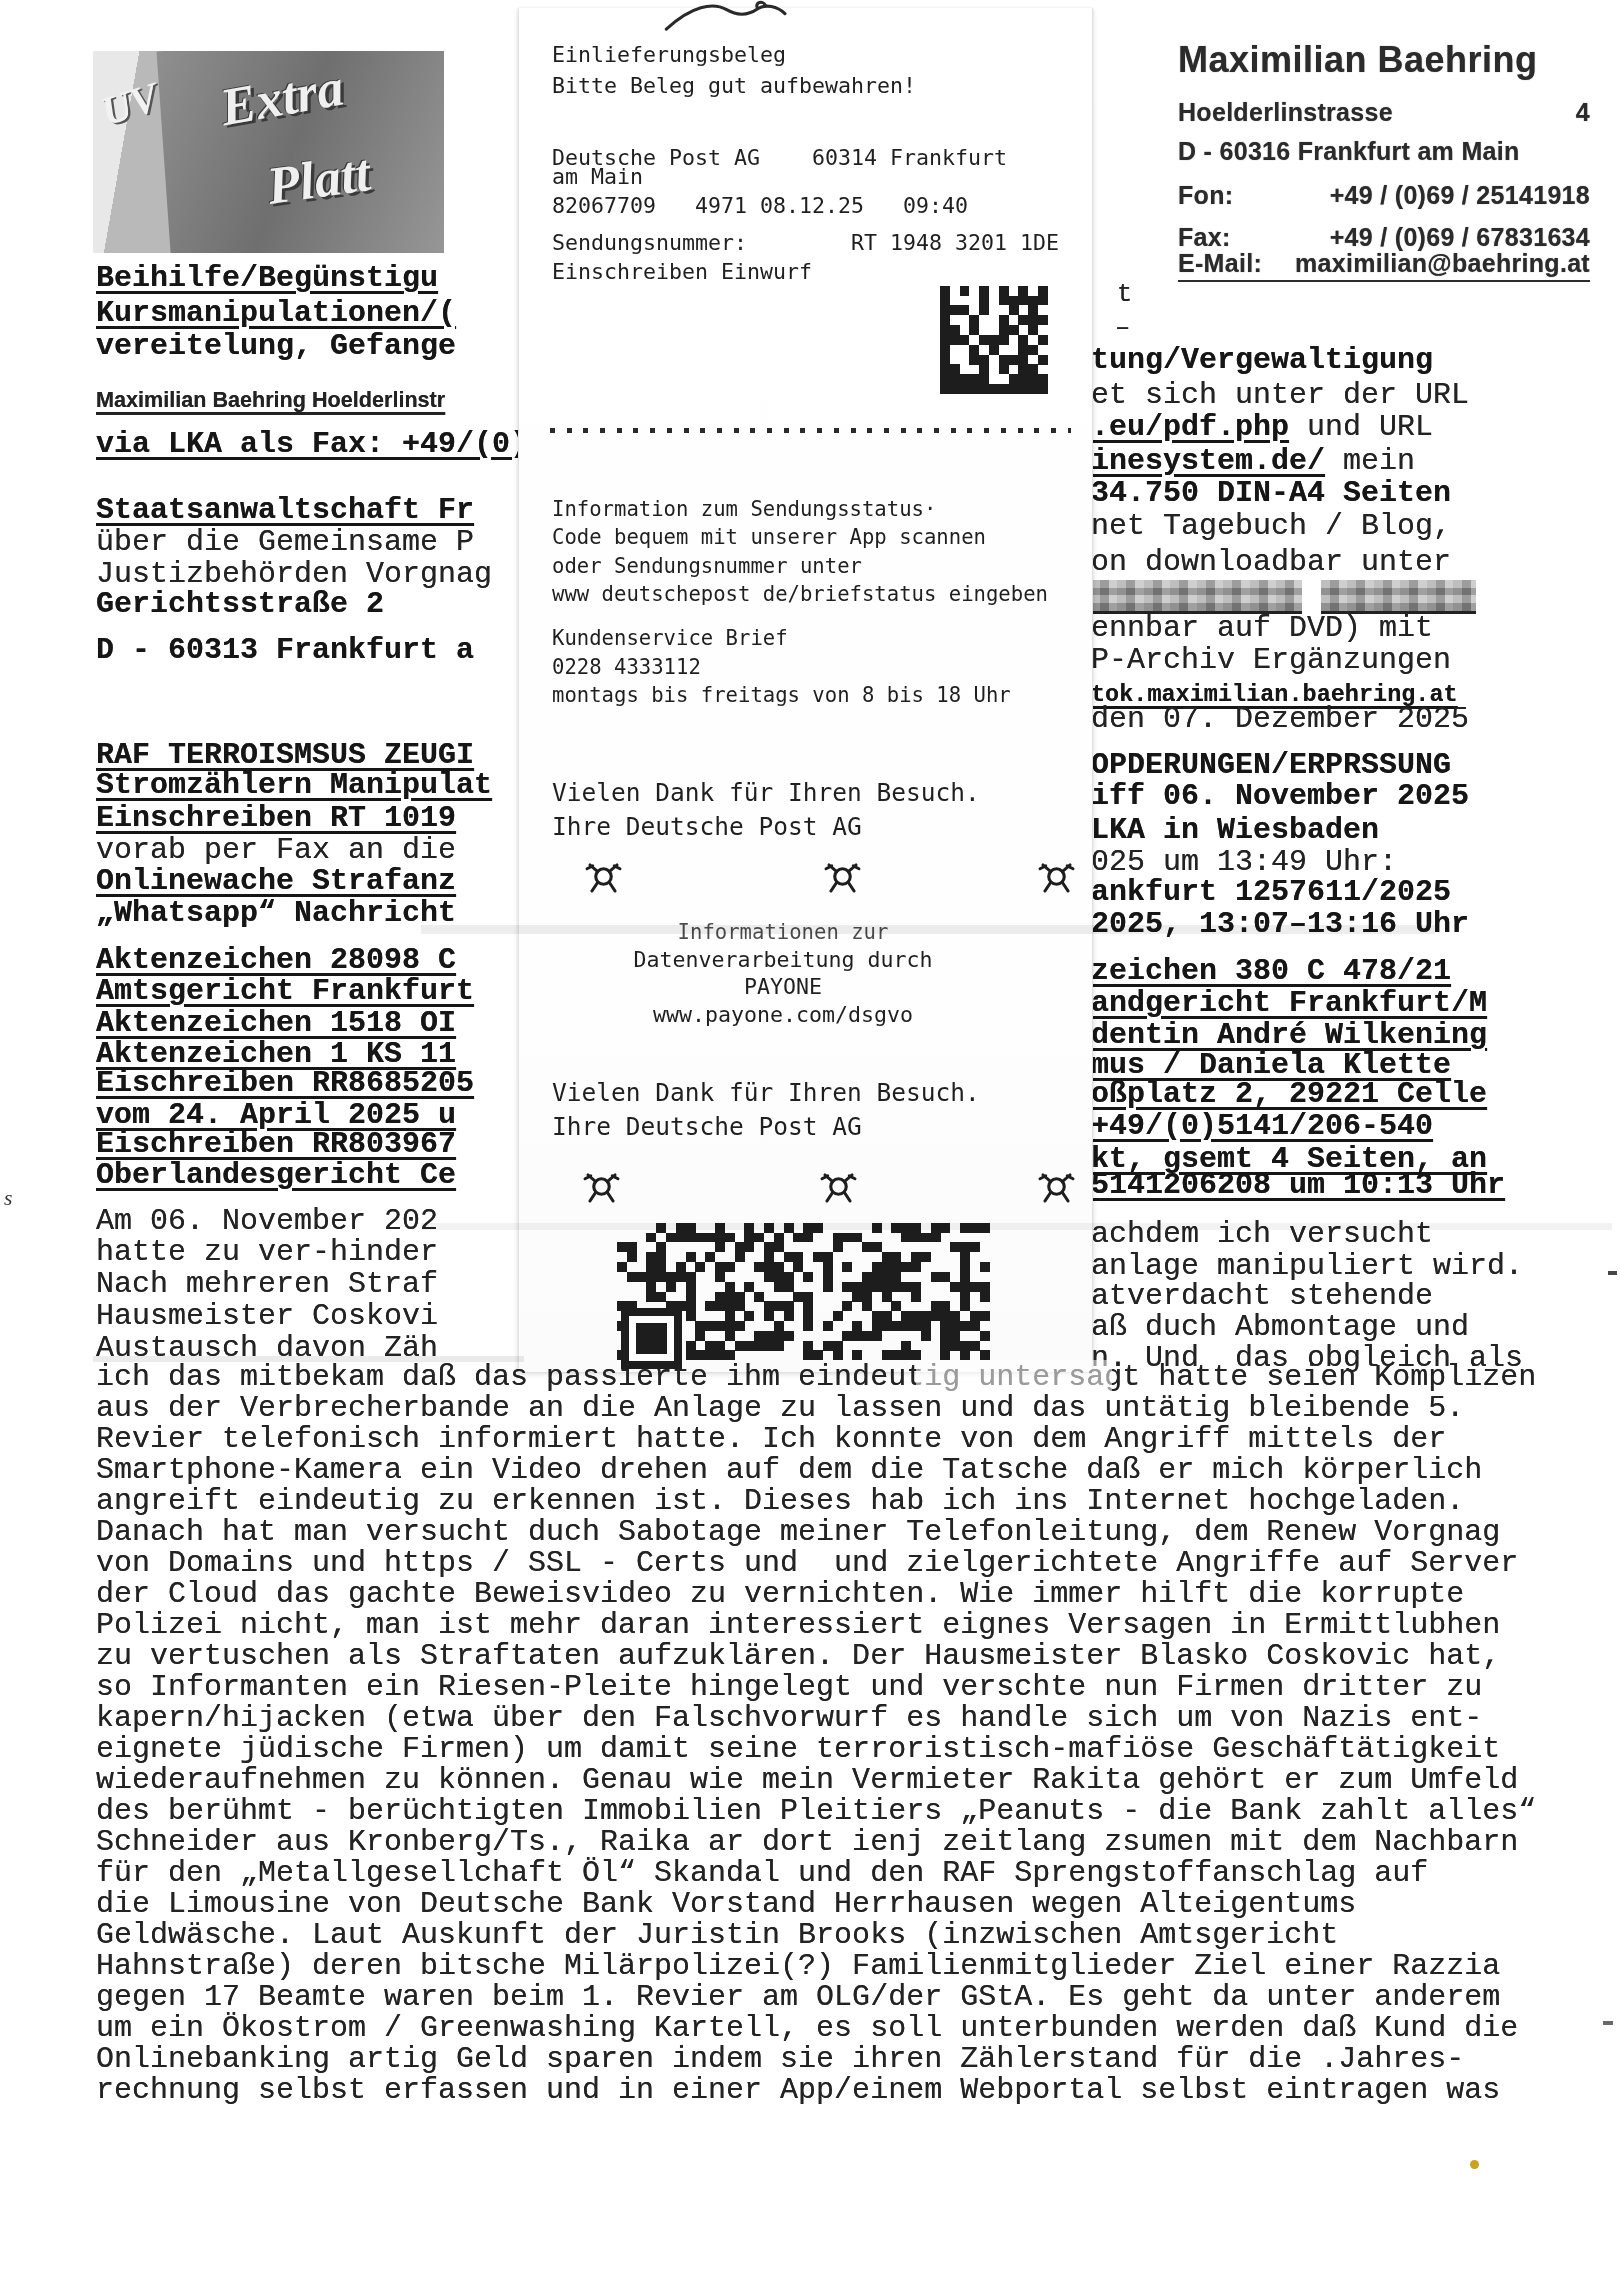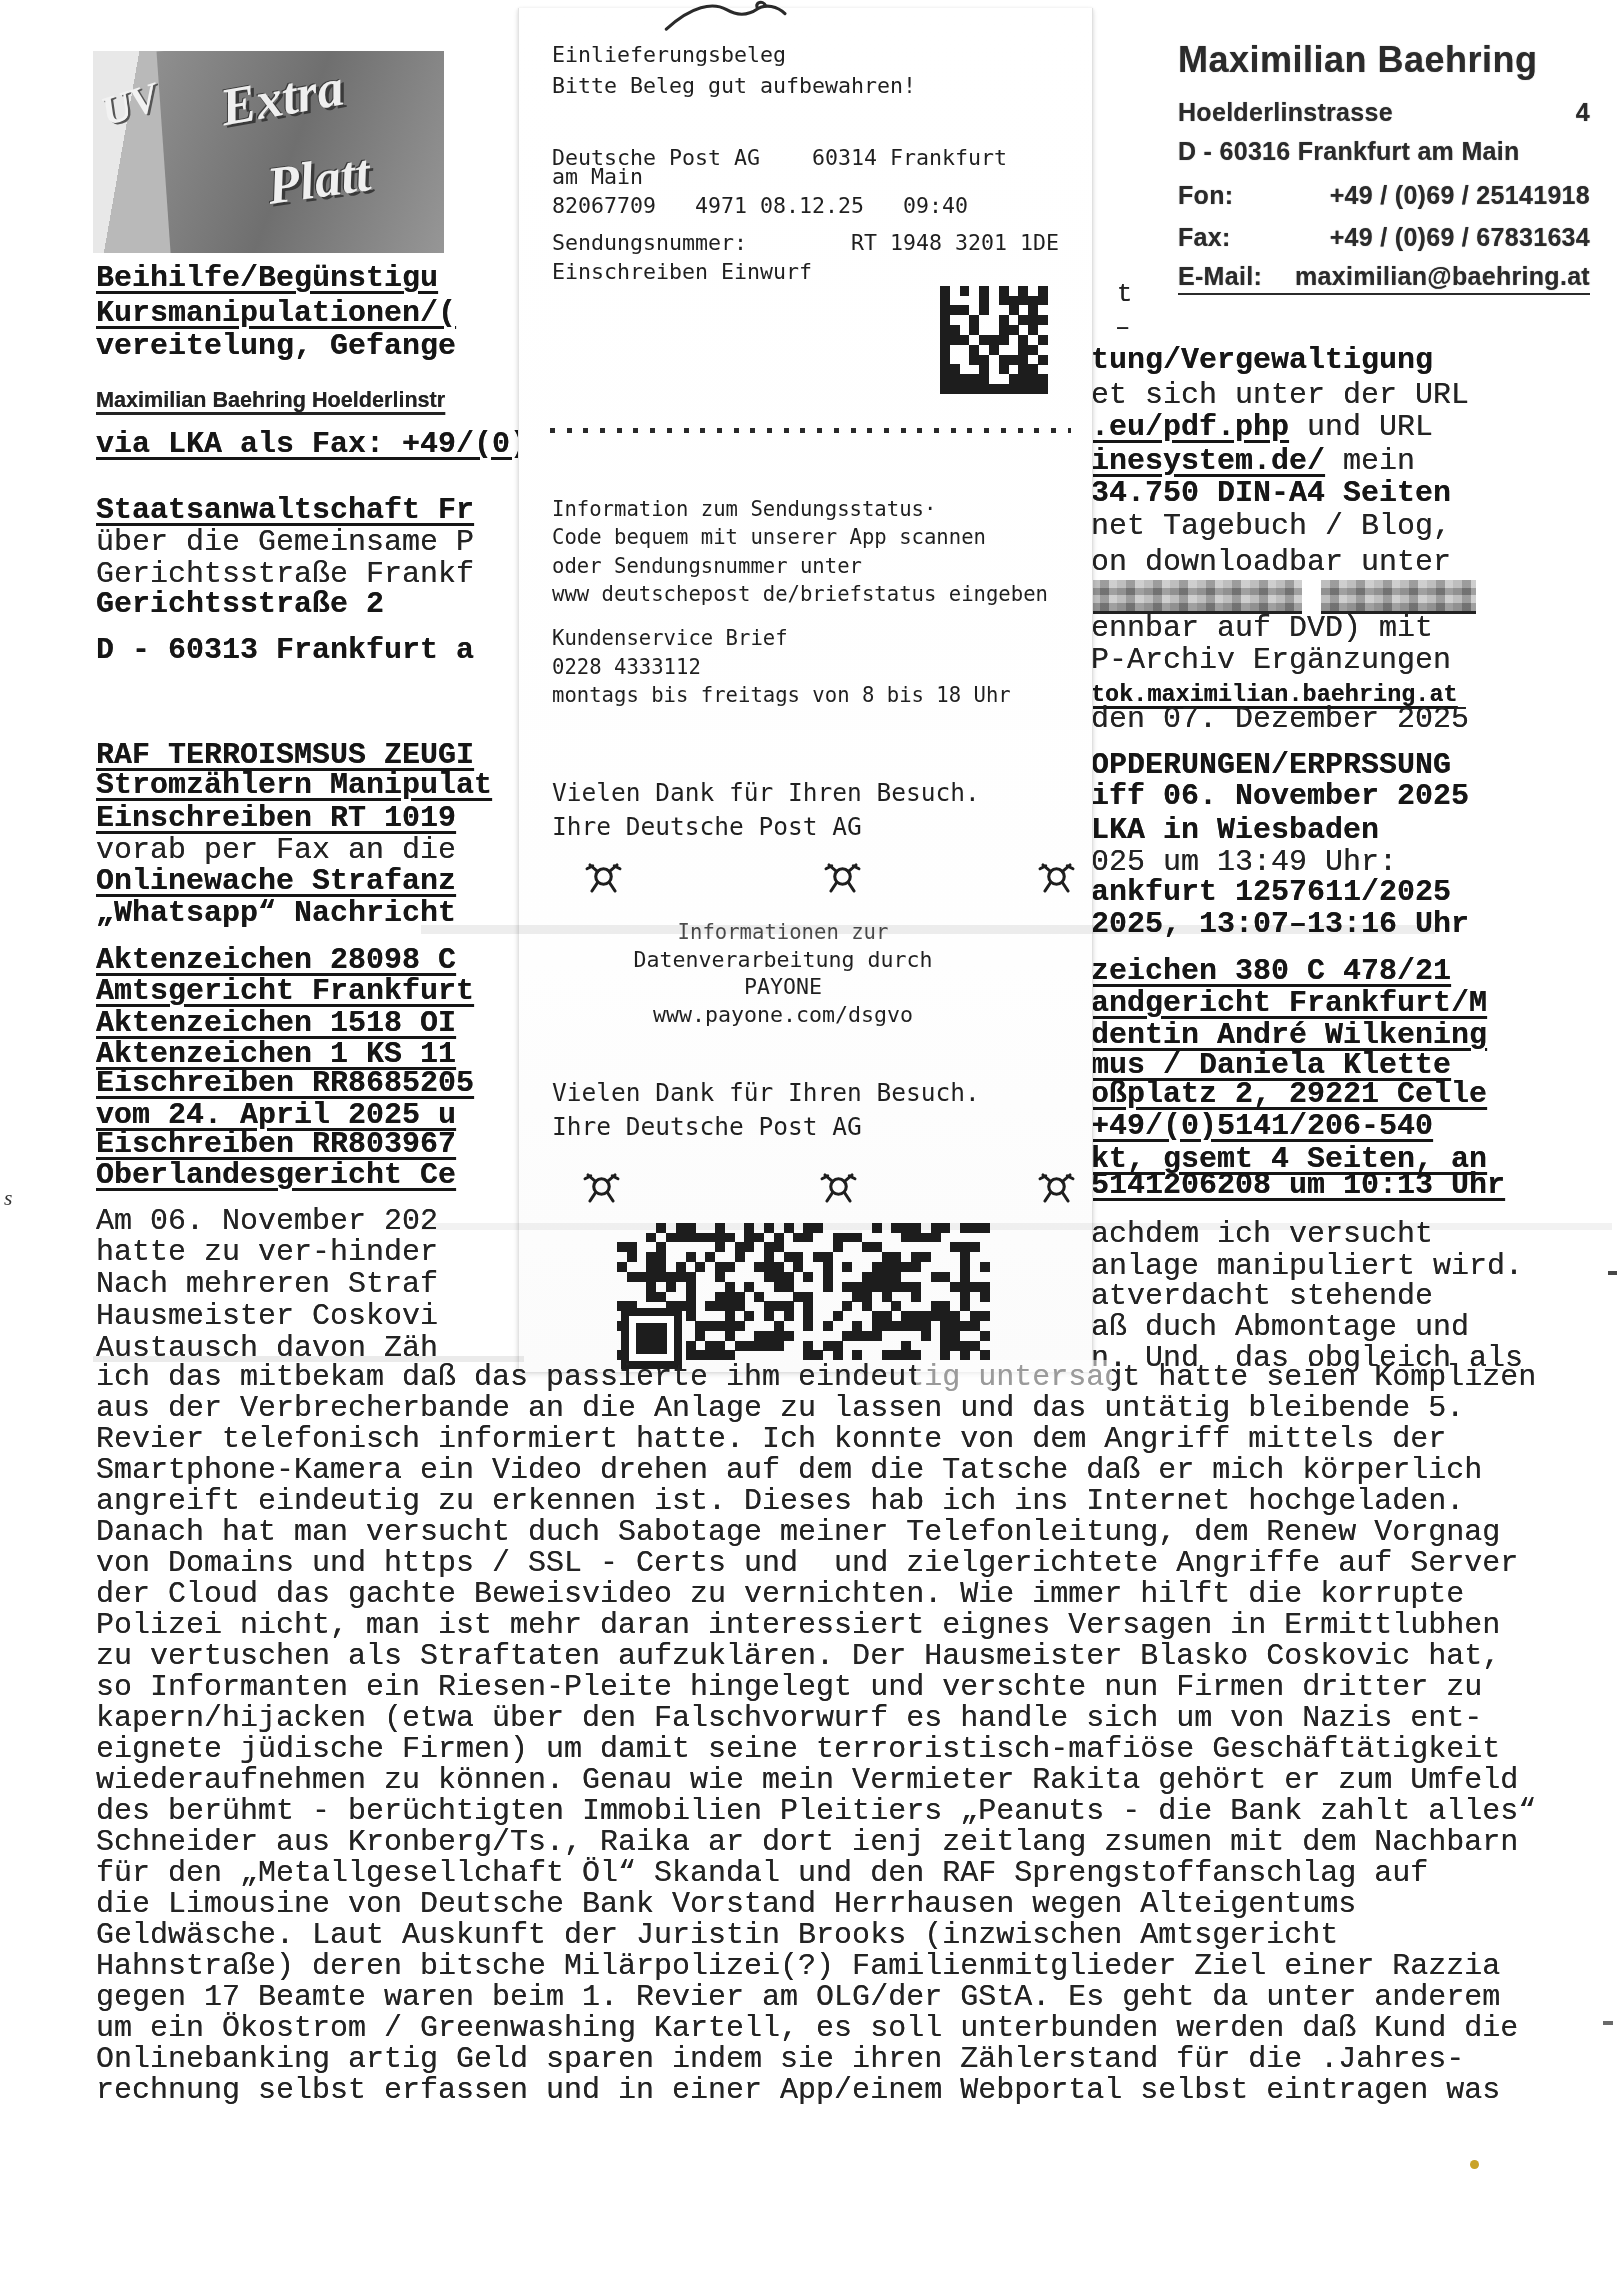--- a/index.html
+++ b/index.html
@@ -83,34 +83,34 @@
       <span>D - 60316 Frankfurt am Main</span>
     </div>
     <div class="lh-row" style="top:142px;">
       <span>Fon:</span>
       <span>+49 / (0)69 / 25141918</span>
     </div>
     <div class="lh-row" style="top:184px;text-align:right;">
       <span>Fax:</span>
       <span>+49 / (0)69 / 67831634</span>
     </div>
-    <div class="lh-row lh-email" style="top:223px;text-align:right;">
+    <div class="lh-row lh-email" style="top:210px;text-align:right;">
       <span>E-Mail:</span>
       <span>maximilian@baehring.at</span>
     </div>
   </div>
 
   <div class="tw b u" style="left:96px;top:263px;">Beihilfe/Begünstigu</div>
   <div class="tw b u" style="left:96px;top:298px;">Kursmanipulationen/(</div>
   <div class="tw b" style="left:96px;top:331px;">vereitelung, Gefange</div>
   <div class="tw sans-sm u" style="left:96px;top:385px;">Maximilian Baehring Hoelderlinstr</div>
   <div class="tw b u" style="left:96px;top:429px;">via LKA als Fax: +49/(0)</div>
   <div class="tw b u" style="left:96px;top:495px;">Staatsanwaltschaft Fr</div>
   <div class="tw" style="left:96px;top:527px;">über die Gemeinsame P</div>
-  <div class="tw" style="left:96px;top:559px;">Gerichtsstraße Frankf</div>
+  <div class="tw" style="left:96px;top:559px;">Justizbehörden Vorgnag</div>
   <div class="tw b" style="left:96px;top:589px;">Gerichtsstraße 2</div>
   <div class="tw b" style="left:96px;top:635px;">D - 60313 Frankfurt a</div>
   <div class="tw b u" style="left:96px;top:740px;">RAF TERROISMSUS ZEUGI</div>
   <div class="tw b u" style="left:96px;top:770px;">Stromzählern Manipulat</div>
   <div class="tw b u" style="left:96px;top:803px;">Einschreiben RT 1019</div>
   <div class="tw" style="left:96px;top:835px;">vorab per Fax an die</div>
   <div class="tw b u" style="left:96px;top:866px;">Onlinewache Strafanz</div>
   <div class="tw b" style="left:96px;top:898px;">„Whatsapp“ Nachricht</div>
   <div class="tw b u" style="left:96px;top:945px;">Aktenzeichen 28098 C</div>
   <div class="tw b u" style="left:96px;top:976px;">Amtsgericht Frankfurt</div>

